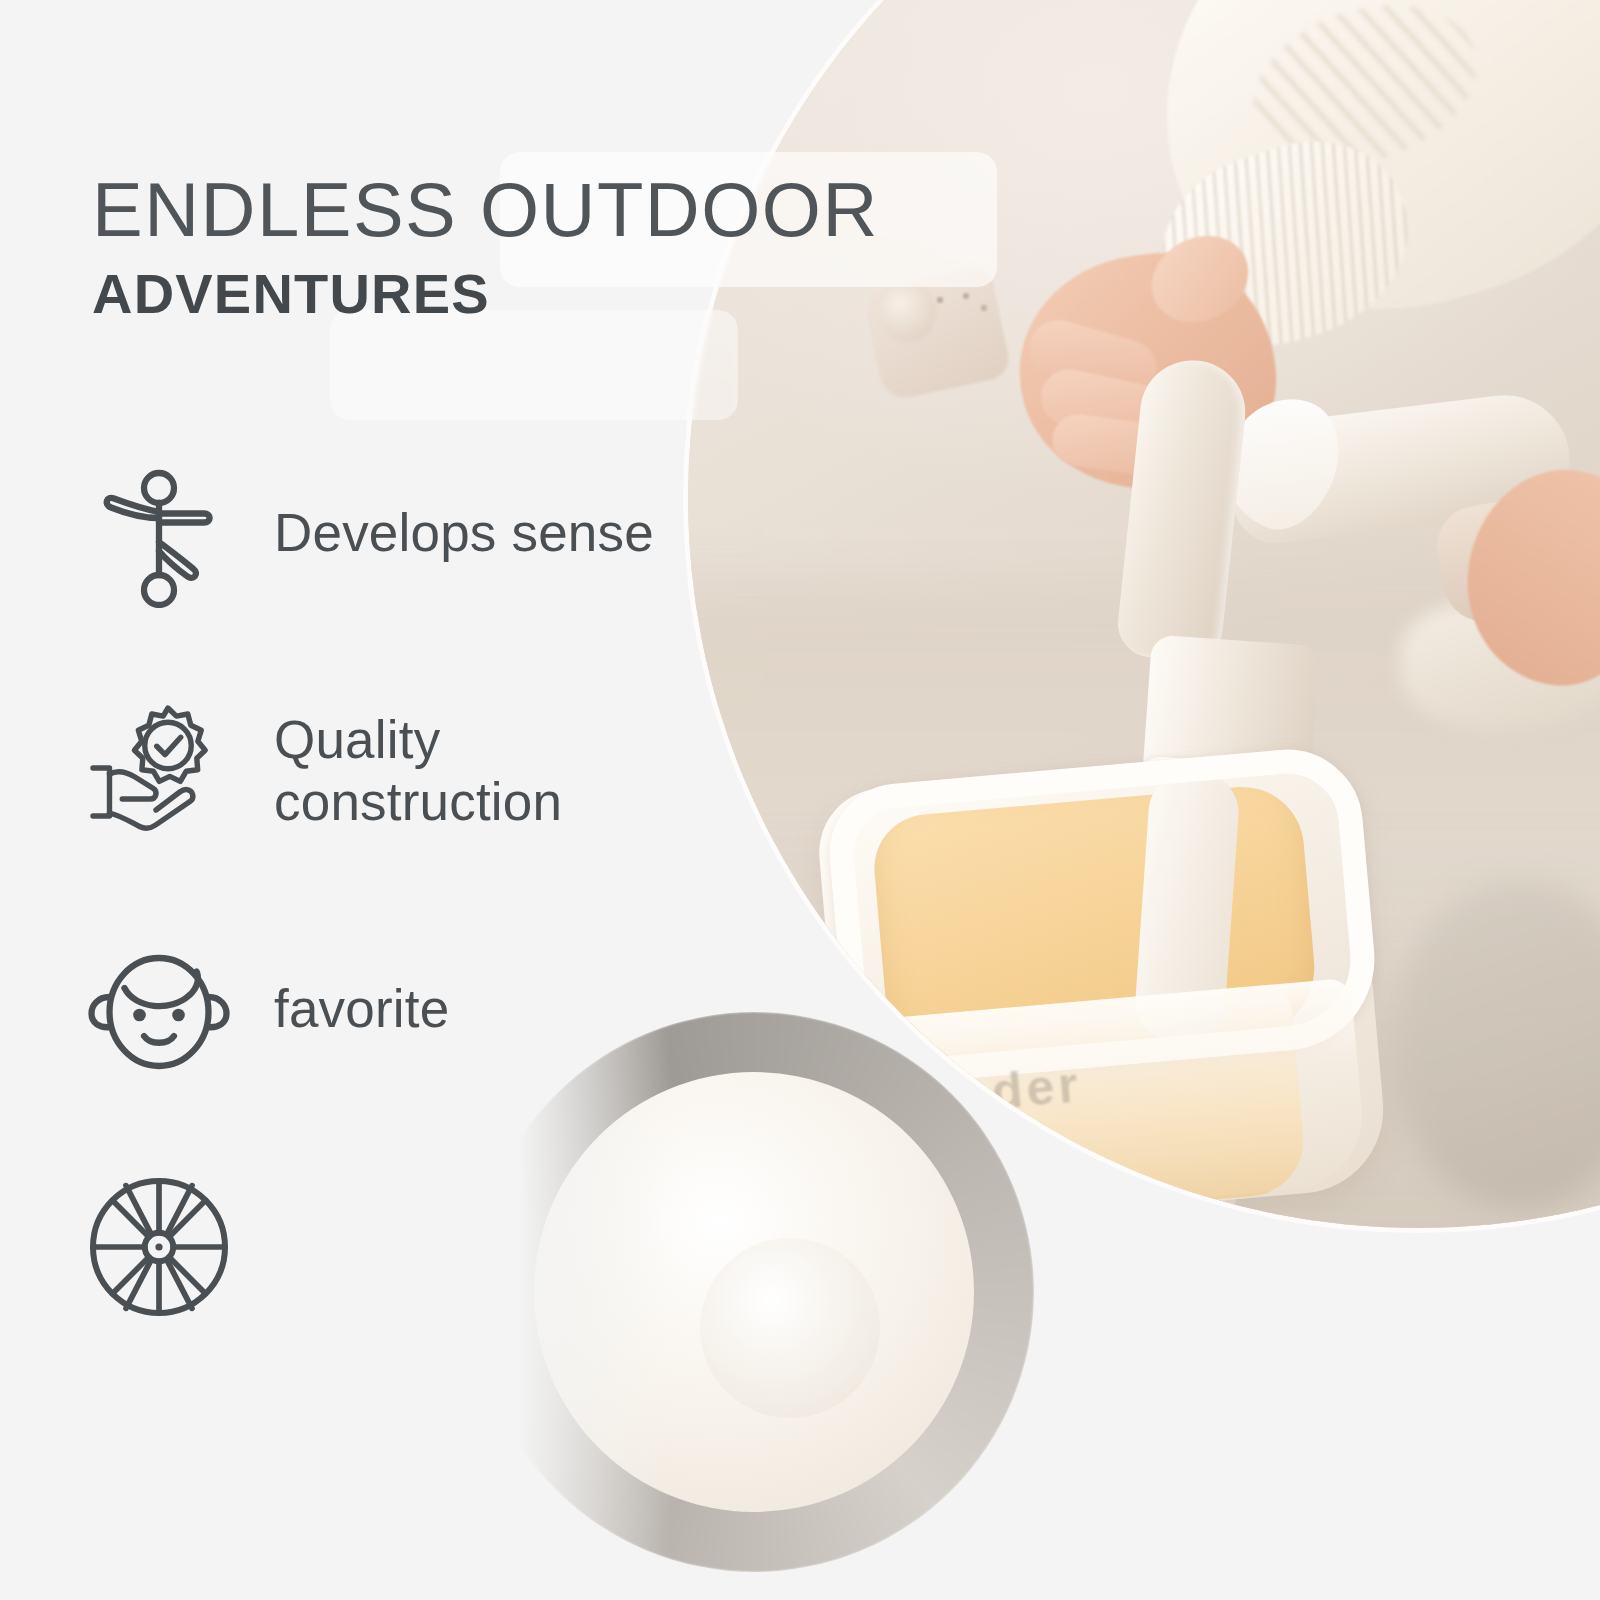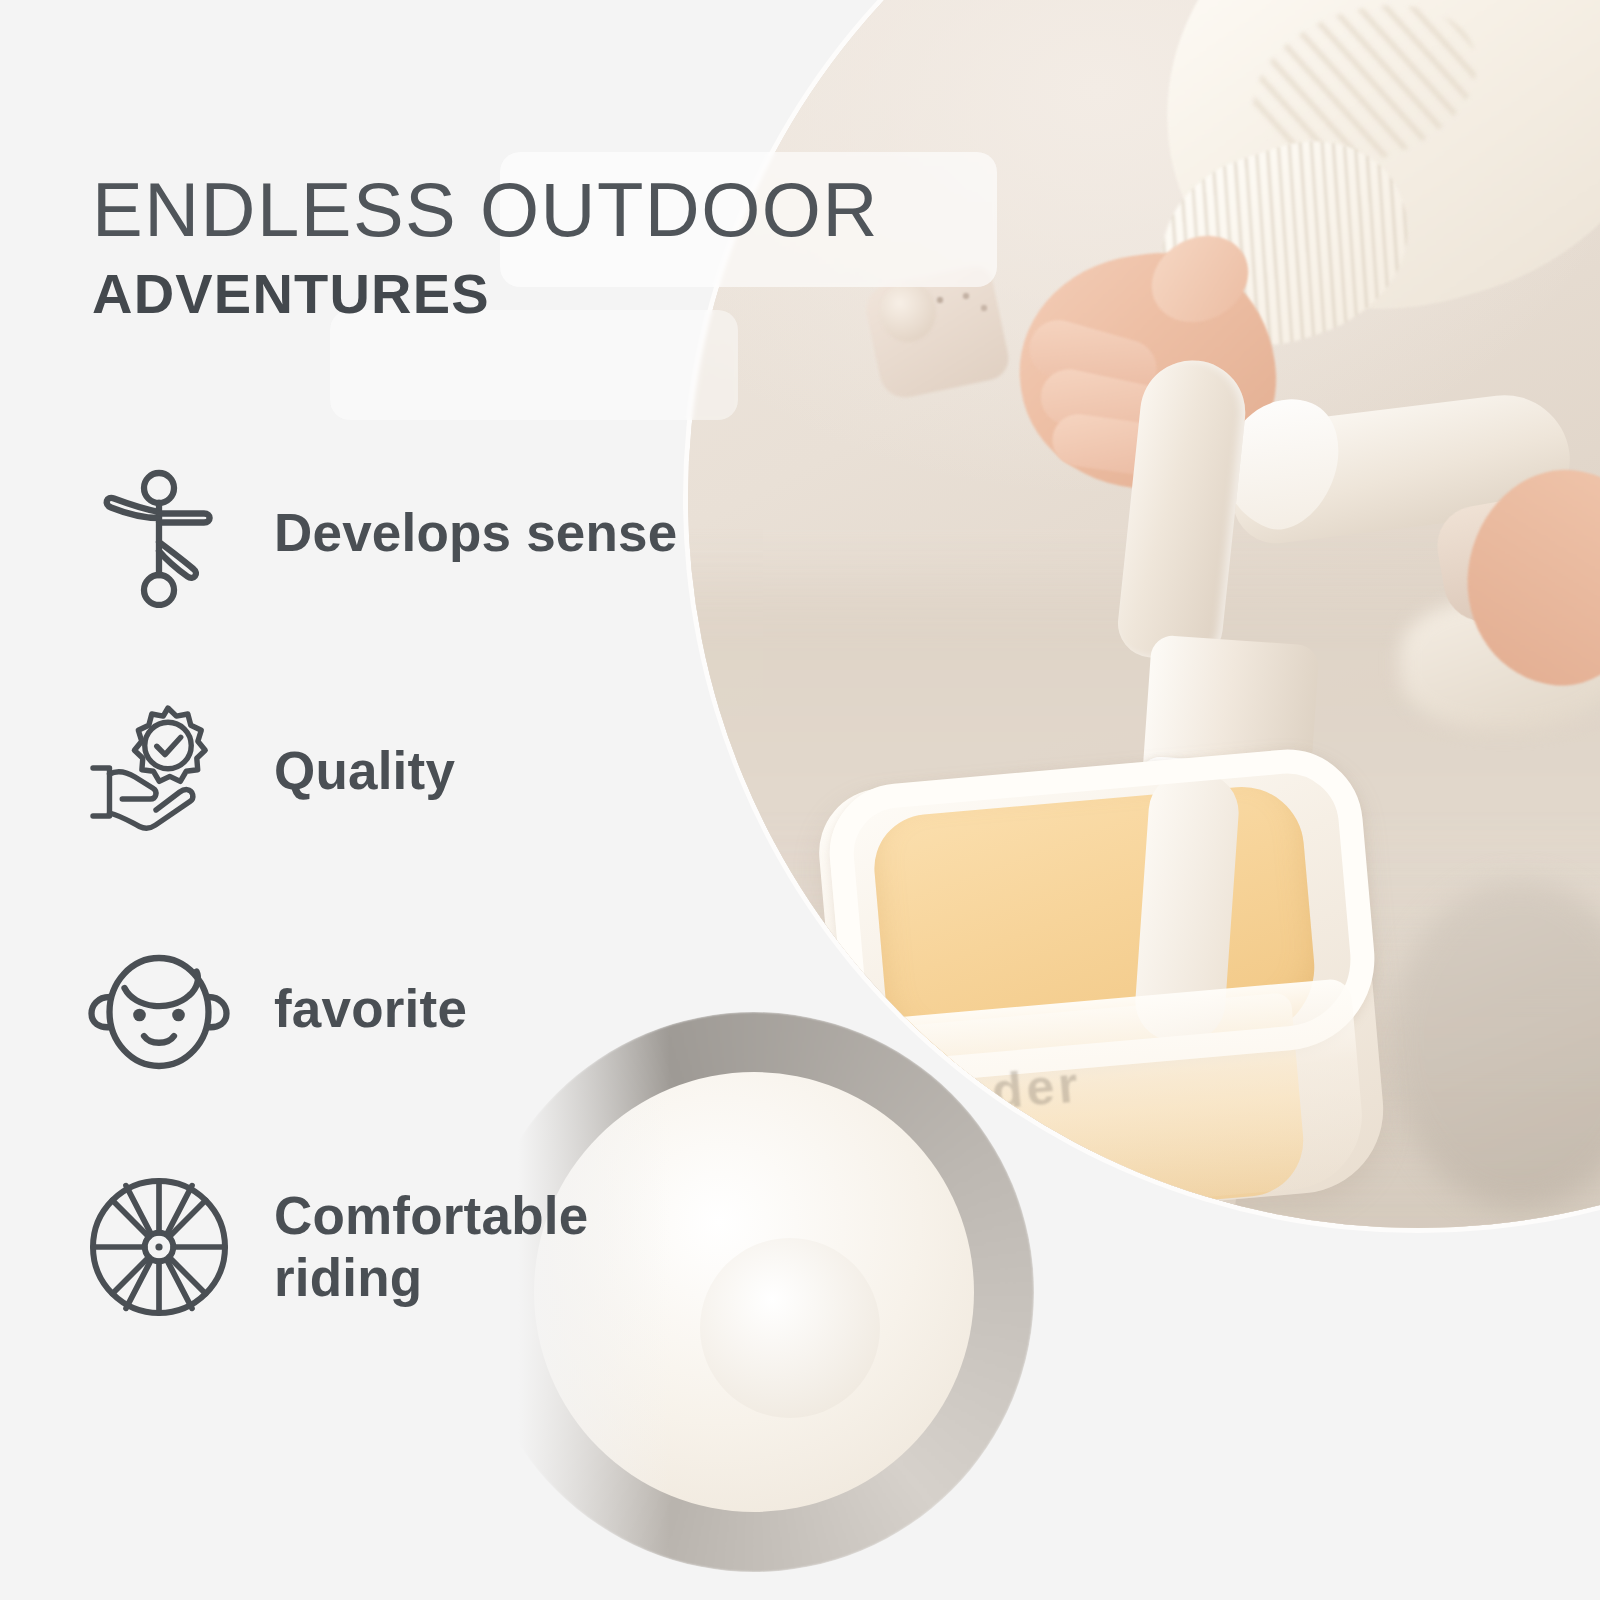--- a/index.html
+++ b/index.html
@@ -321,21 +321,21 @@
   .feature:last-child { margin-bottom:0; }
   .feat-icon {
     flex:0 0 auto;
     width:150px; height:150px;
     display:flex; align-items:center; justify-content:center;
   }
   .feat-icon svg { display:block; width:100%; height:100%; }
   .feat-text {
     font-size:53px;
     line-height:62px;
-    font-weight:700;
+    font-weight:400;
     color:#4a4f54;
     letter-spacing:.2px;
   }
 </style>
 </head>
 <body>
 
 <div class="canvas">
 
   <div class="photo-wrap">
@@ -434,20 +434,21 @@
             <path d="M56 8 l5.6 5.4 7.6-1.4 2 7.5 7 3.3-2.3 7.4 4.9 6-5.6 5.3.6 7.7-7.7 1-3.9 6.7-7-3.3-7 3.3-3.9-6.7-7.7-1 .6-7.7-5.6-5.3 4.9-6-2.3-7.4 7-3.3 2-7.5 7.6 1.4z"></path>
             <circle cx="56" cy="33" r="15.5"></circle>
             <path d="M48.5 33.5 l5.5 5.6 10.5-11.6"></path>
             <path d="M6 48 h11 v32 H6"></path>
             <path d="M17 52 c6-3 12-1 17 2 l12 7.5 c3.4 2.1 2.2 7.2-1.8 7.2 H25.5"></path>
             <path d="M17 78 c8 2 14 6 20 9 3.5 1.7 7.4 1.3 10.6-.9 l23-15.8 c3.4-2.3 2.2-7.4-1.9-7.9 -2-.2-3.6.7-5.1 1.8 L48 76"></path>
           </svg>
         </div>
         <div class="feat-text">
           <div>Quality</div>
+          <div>construction</div>
         </div>
       </div>
 
       <div class="feature">
         <div class="feat-icon">
           <svg viewBox="0 0 100 100" fill="none" stroke="#4a4f54" stroke-width="4.2" stroke-linecap="round" stroke-linejoin="round">
             <ellipse cx="50" cy="52" rx="33" ry="36"></ellipse>
             <path d="M27 36 C34 50 58 52 70 41 C76 36 77 29 75 25"></path>
             <path d="M17 42 C9 42 5 48 5 53 C5 59 10 63 18 62"></path>
             <path d="M83 42 C91 42 95 48 95 53 C95 59 90 63 82 62"></path>
@@ -476,21 +477,17 @@
               <path d="M56.7 56.7 L81.1 81.1"></path>
               <path d="M81.1 18.9 L56.7 43.3"></path>
               <path d="M43.3 56.7 L18.9 81.1"></path>
               <path d="M28.0 9.1 L44.5 40.9"></path>
               <path d="M55.5 59.1 L72.0 90.9"></path>
               <path d="M72.0 9.1 L55.5 40.9"></path>
               <path d="M44.5 59.1 L28.0 90.9"></path>
             </g>
           </svg>
         </div>
-        <div class="feat-text">
-          <div>Comfortable</div>
-          <div>riding</div>
-        </div>
       </div>
 
     </div>
   </div>
 </div>
 
 </body></html>

